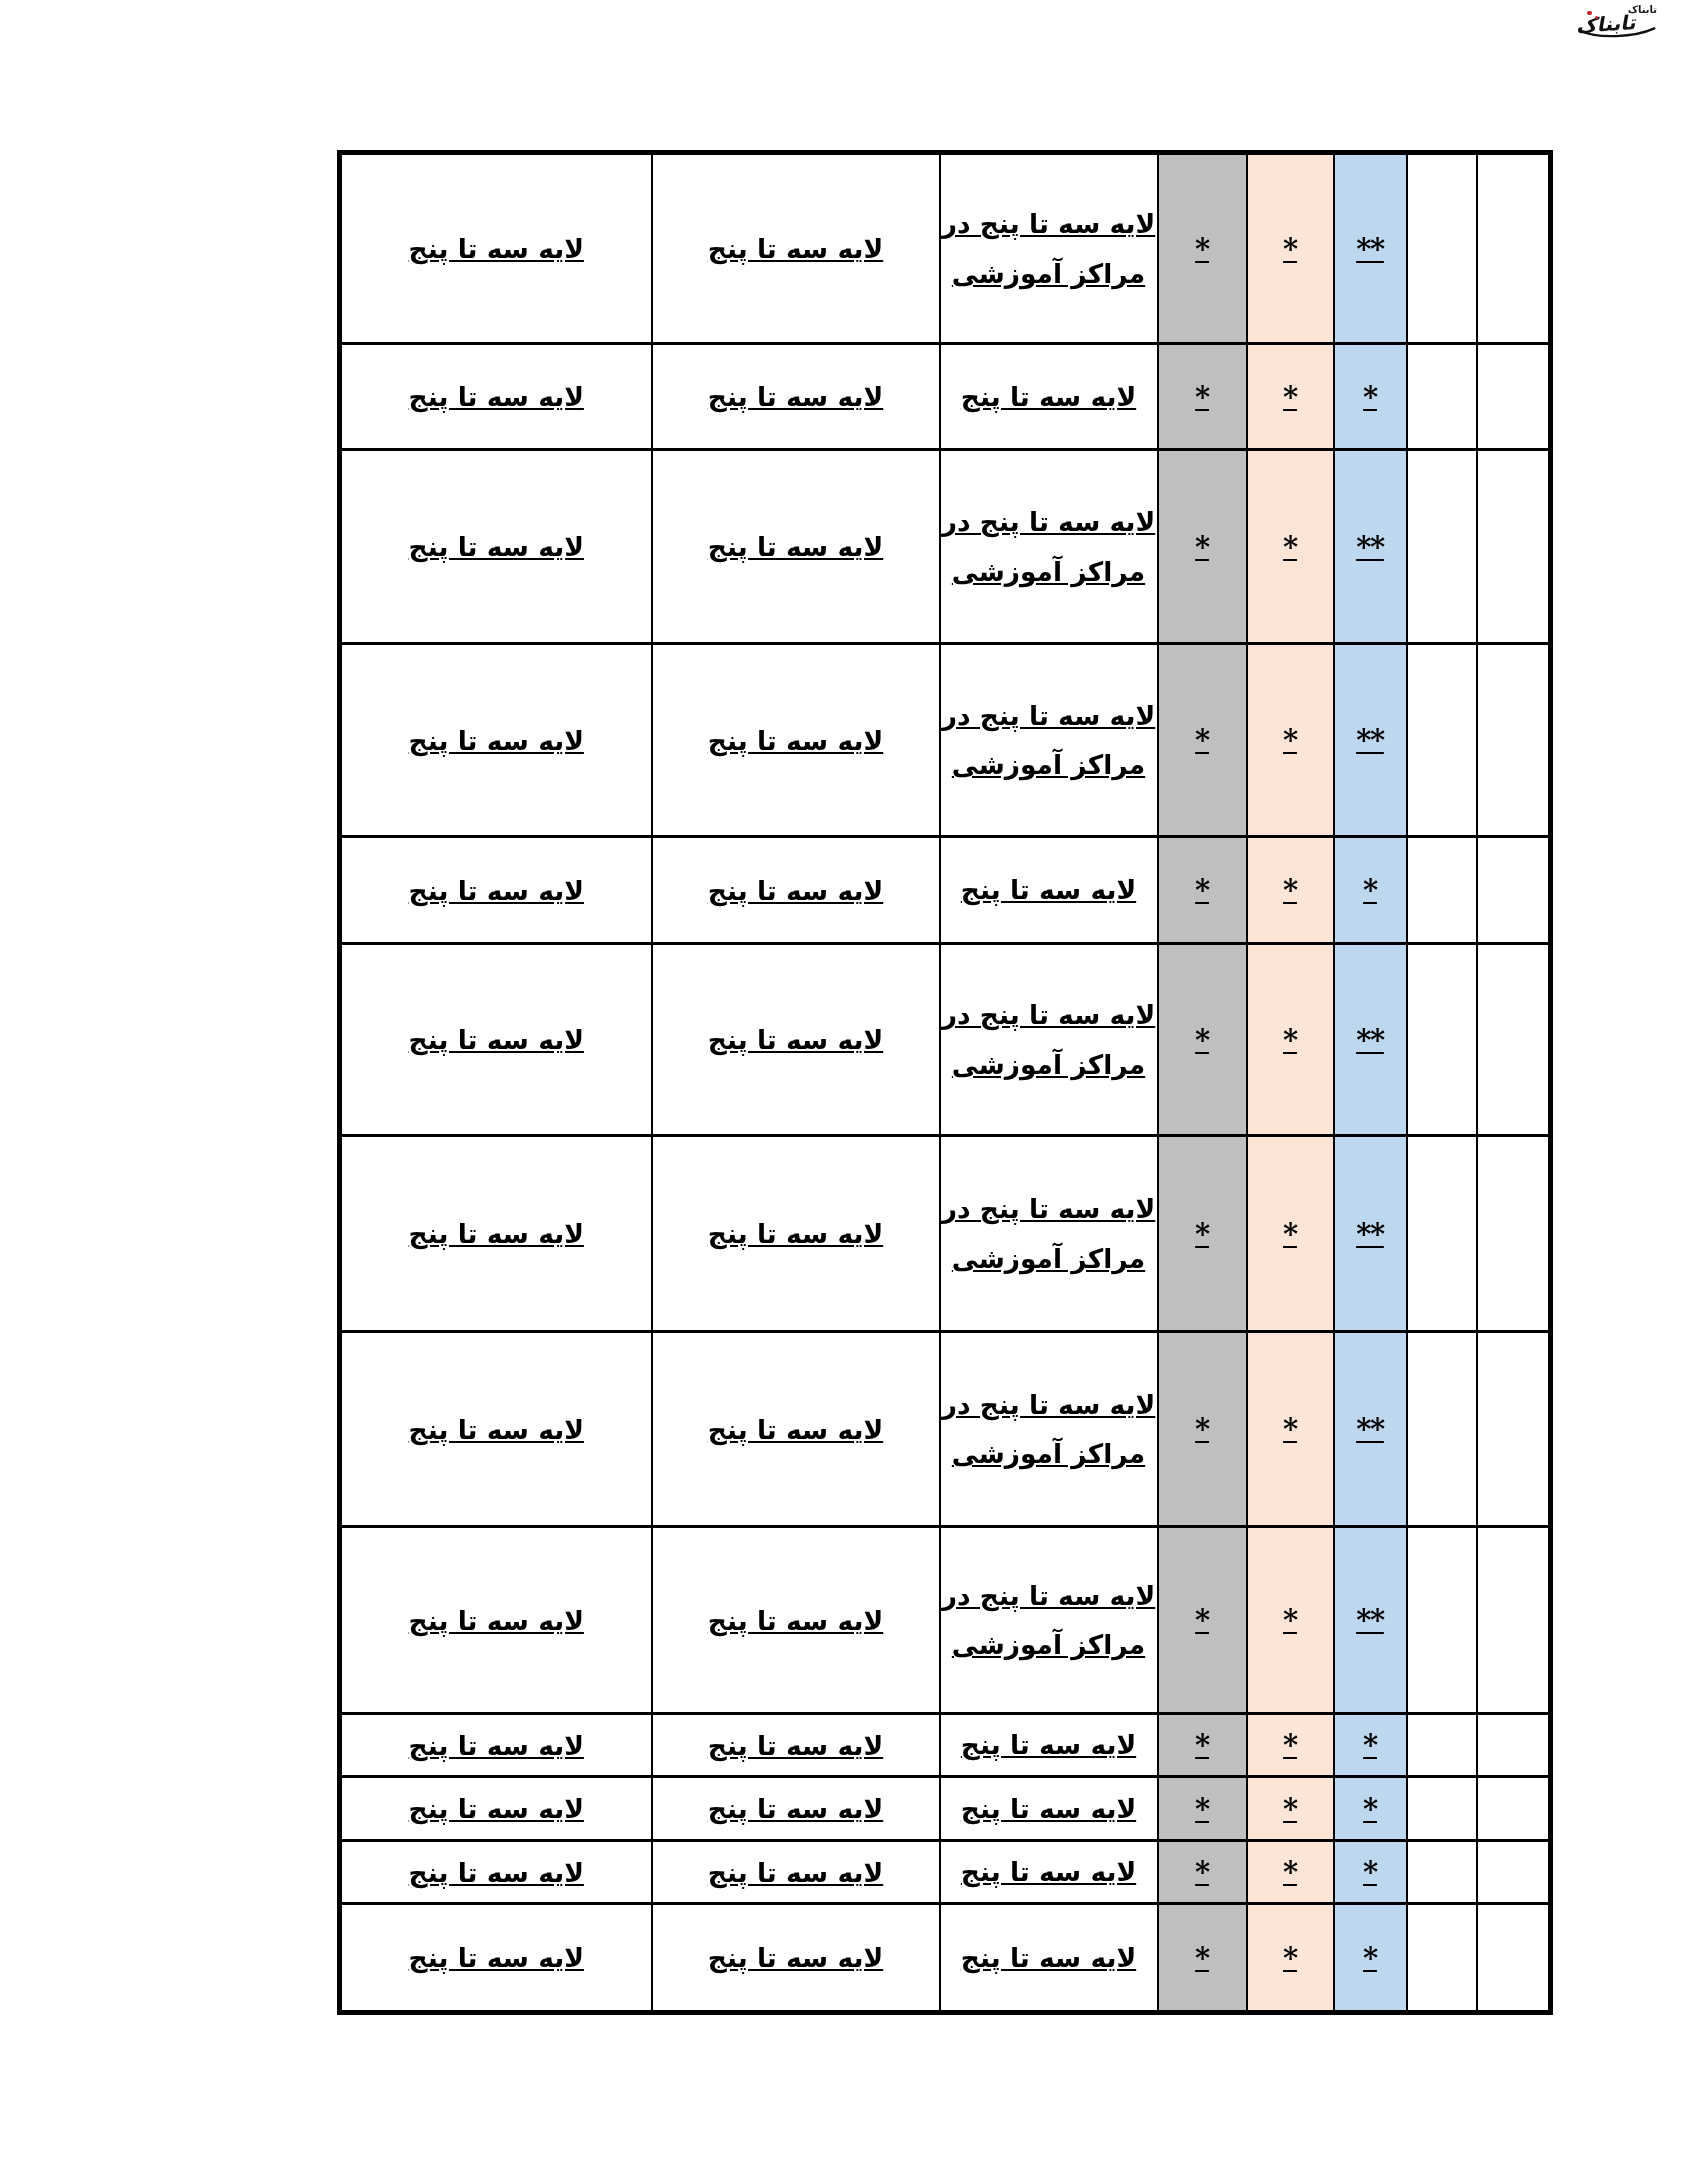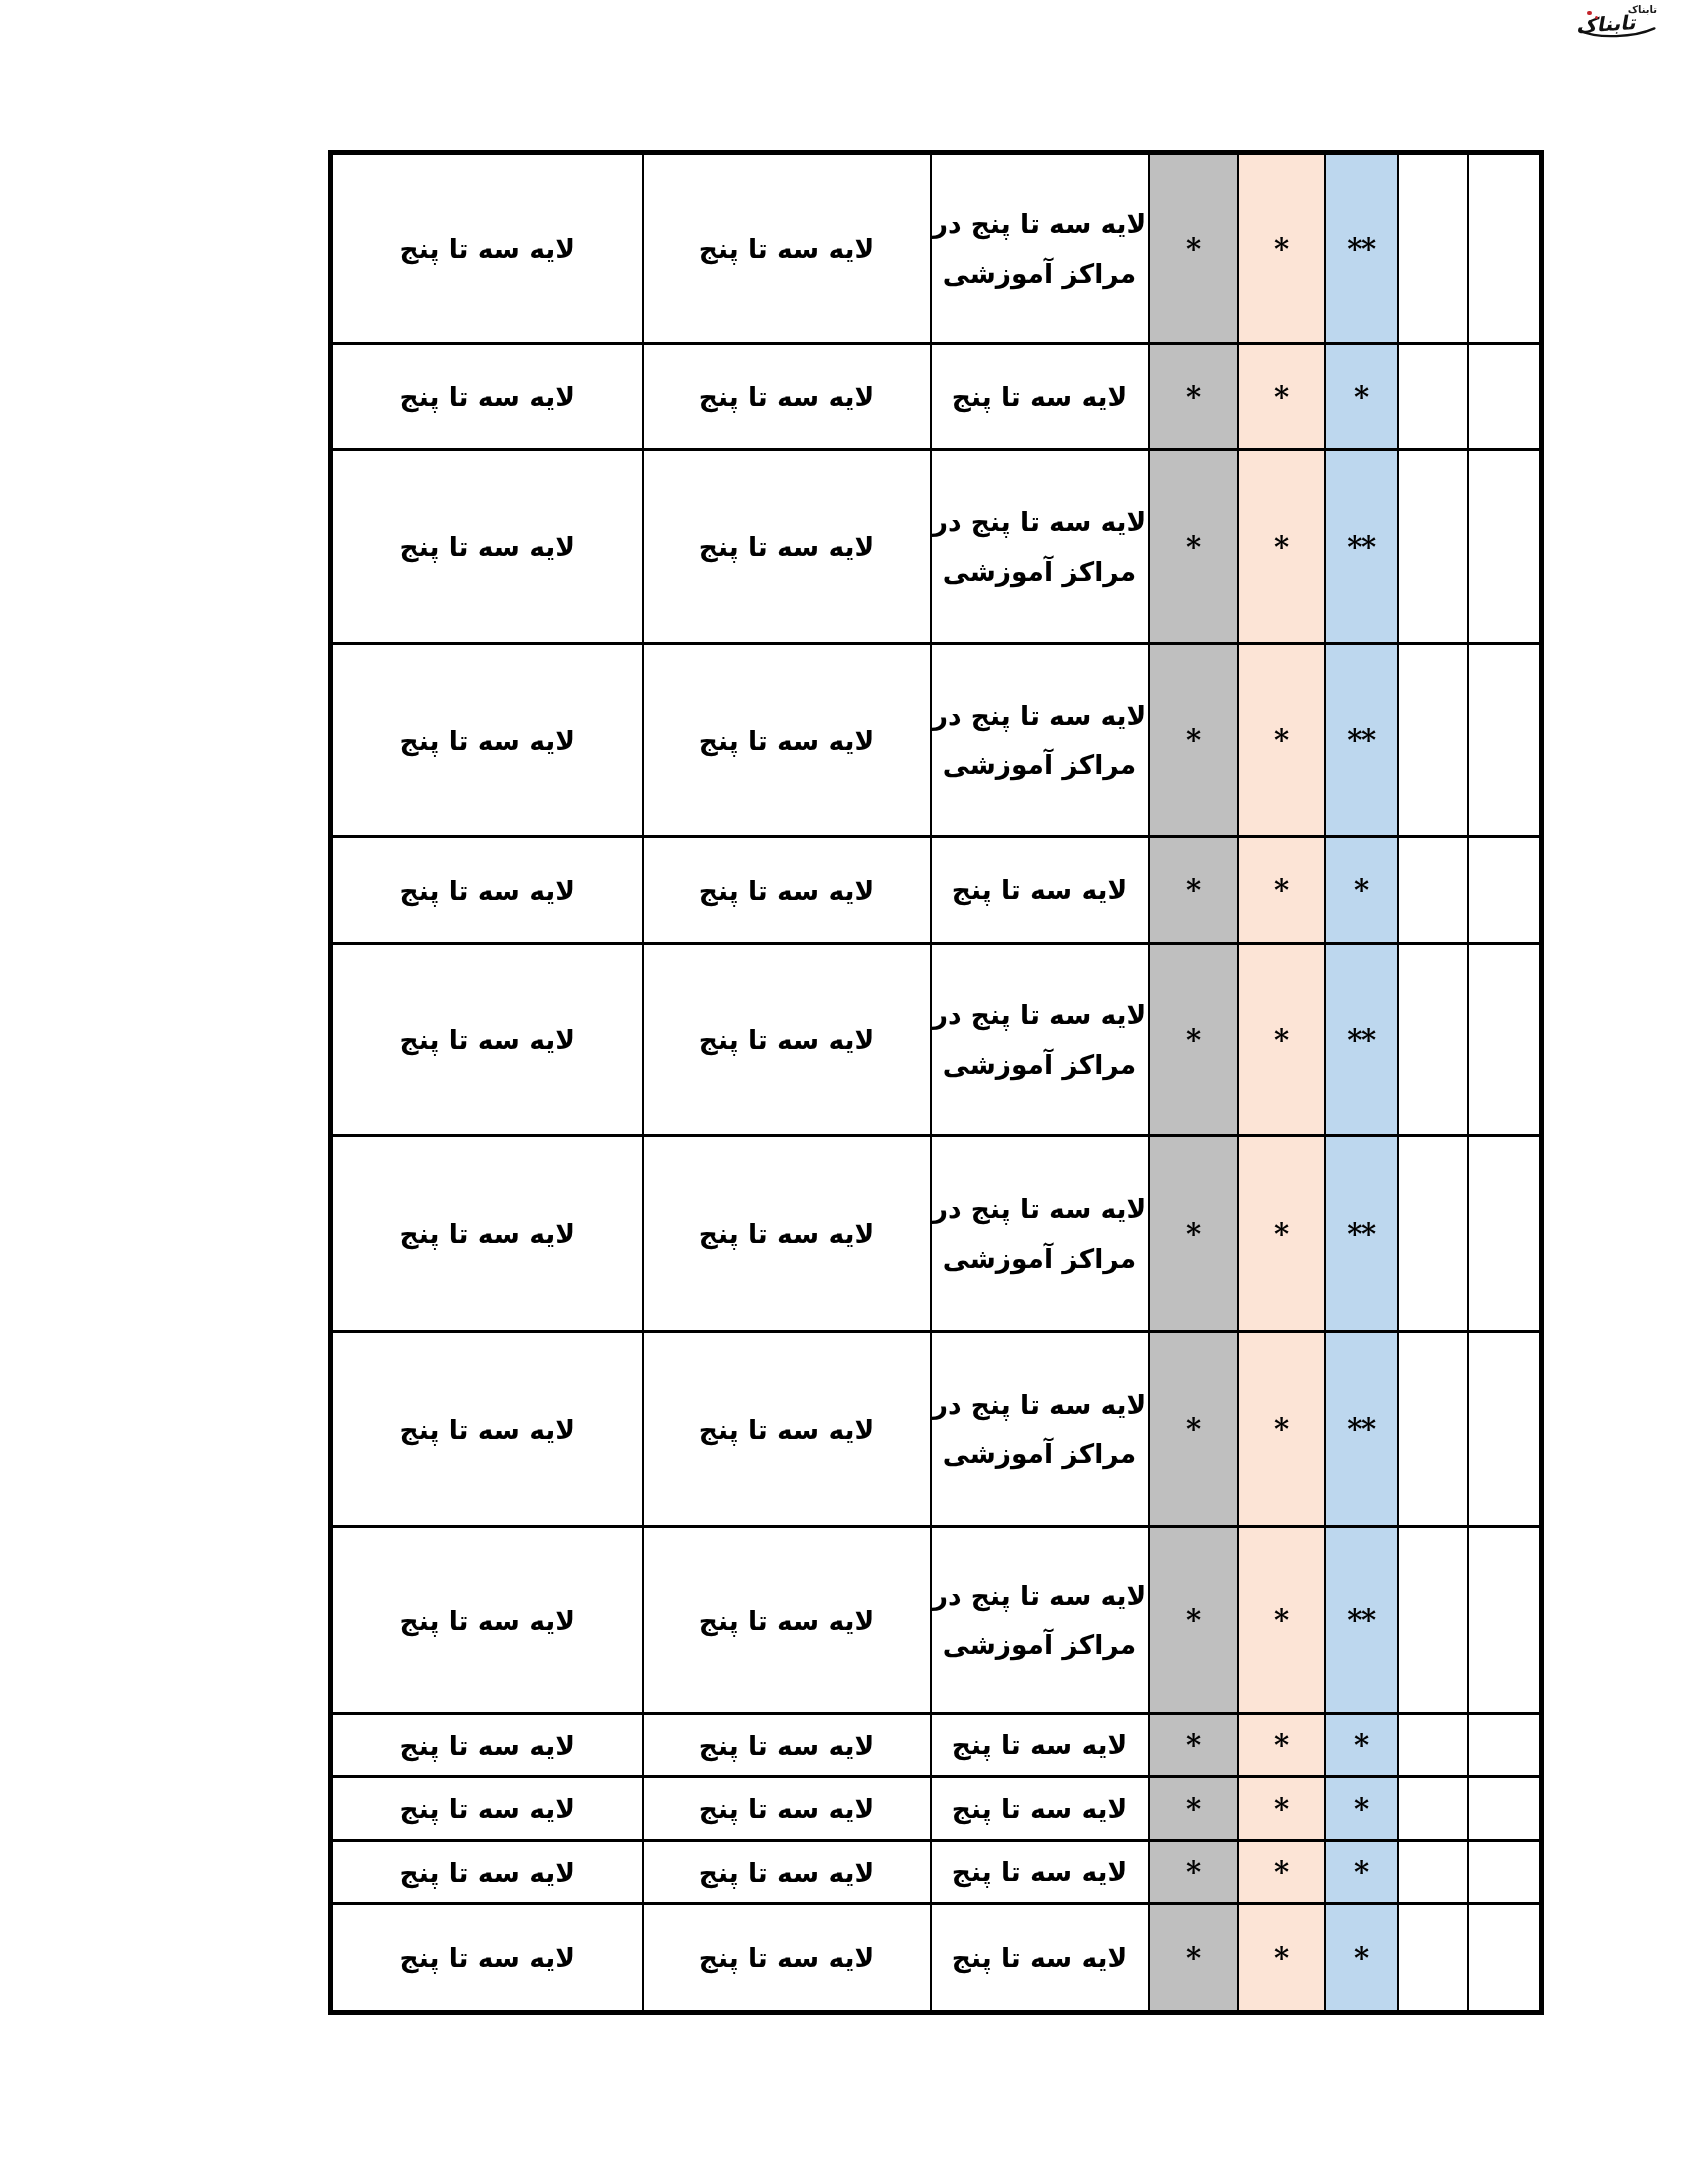--- a/index.html
+++ b/index.html
@@ -32,25 +32,26 @@
   }
   .logo-dot2{
     position:absolute;left:17px;top:13.2px;
     width:3.3px;height:3.3px;border-radius:50%;
     background:var(--accent_red,#c4242b);
   }
   .logo-swoosh{position:absolute;left:0;top:24px;}
 
   
   table.grid{
-    position:absolute;left:328px;top:150px;
+    position:absolute;left:337px;top:150px;
     width:1215px;
     border-collapse:collapse;
     table-layout:fixed;
     border:5.3px solid var(--border,#000);
+    text-decoration:underline;
   }
   table.grid td{
     border:2.6px solid var(--border,#000);
     border-top-width:3.3px;border-bottom-width:3.3px;
     text-align:center;vertical-align:middle;
     padding:0;overflow:hidden;
     color:#000;
   }
   td.t{
     direction:rtl;

